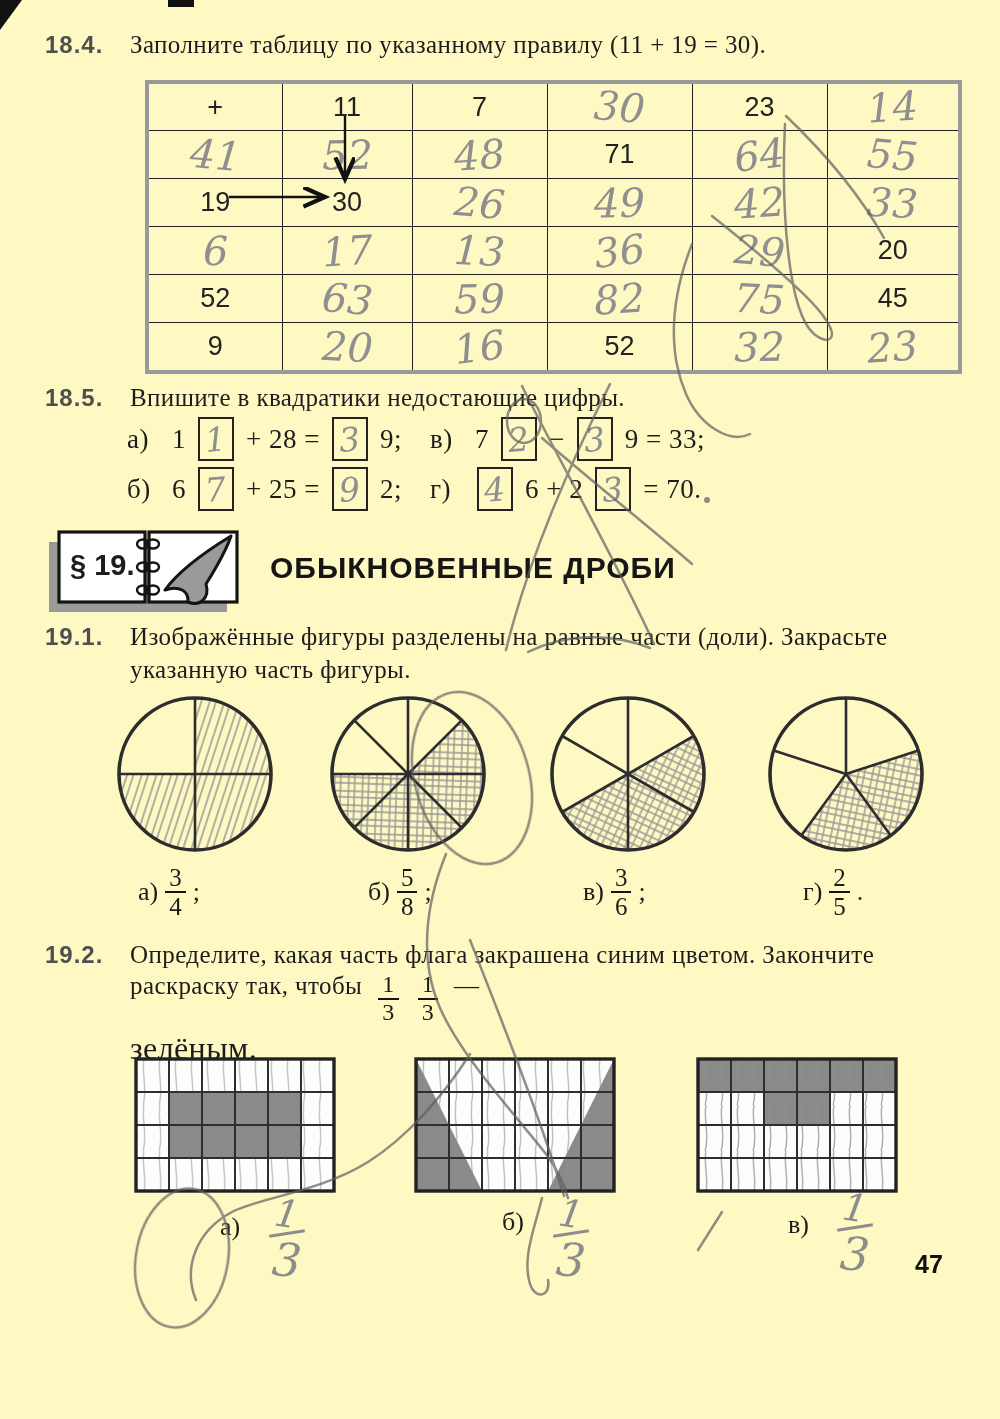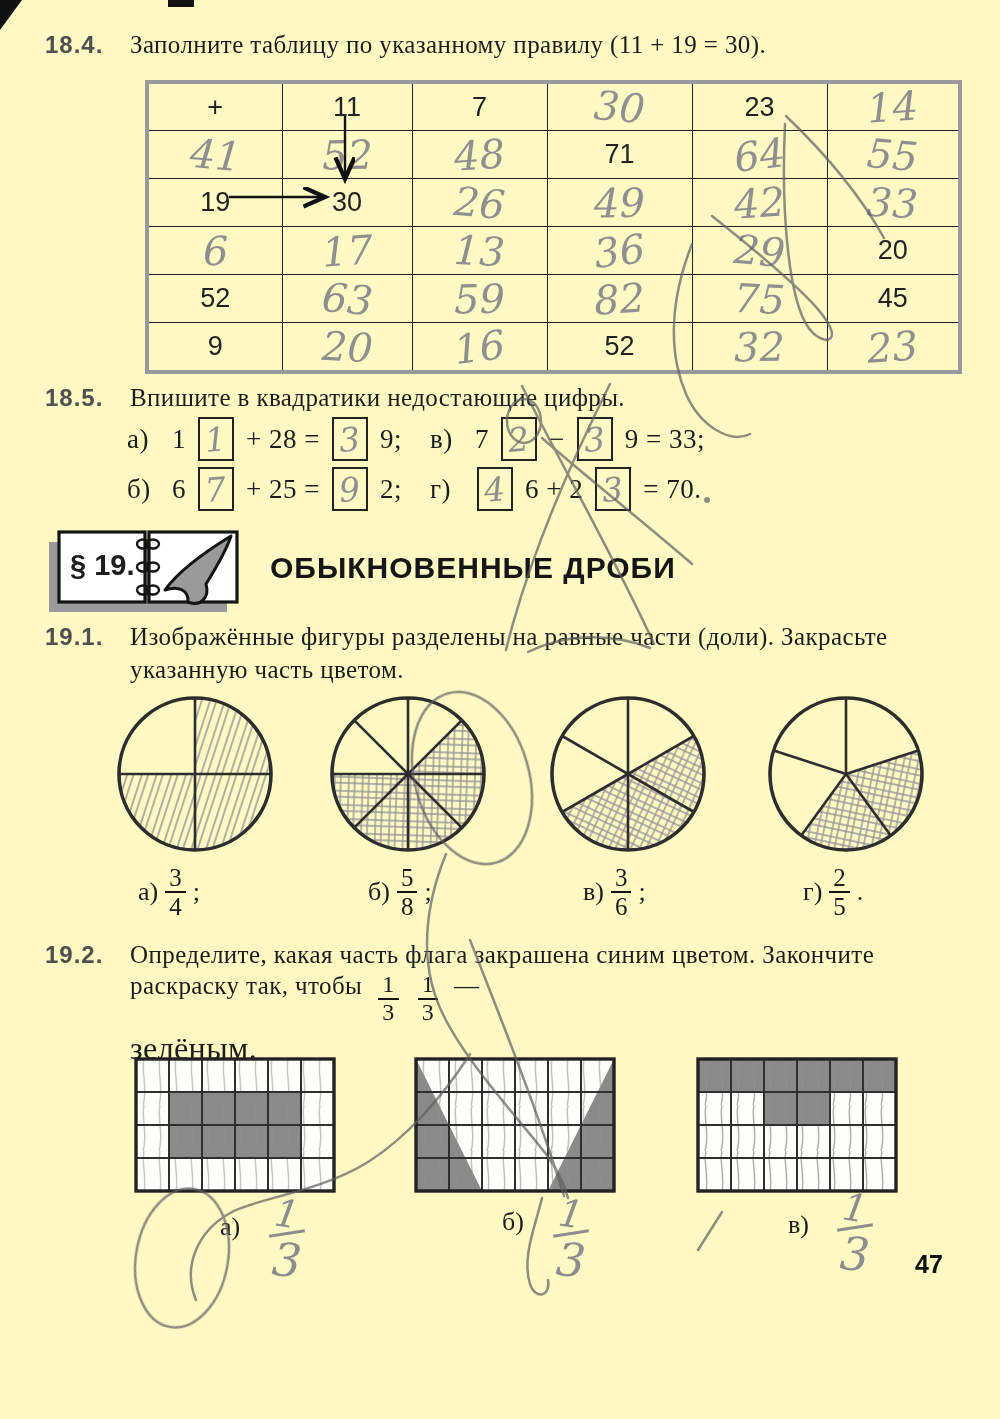--- a/index.html
+++ b/index.html
@@ -223,21 +223,21 @@
       <ellipse cx="100" cy="64" rx="6" ry="4.5"></ellipse>
         <ellipse cx="110" cy="64" rx="6" ry="4.5"></ellipse>
     </g>
     <path d="M188,10 C152,32 132,50 122,64 C136,59 146,65 145,76 C157,81 167,72 163,58 C173,42 183,25 188,10 Z" fill="#9a9a9a" stroke="#141414" stroke-width="3" stroke-linejoin="round"></path>
   </svg>
   <div id="sec19-num">§ 19.</div>
   <div id="sec19-title">ОБЫКНОВЕННЫЕ ДРОБИ</div>
 
   <div class="ex-head" style="top:620px;">
     <span class="ex-num">19.1.</span>
-    <span class="ex-prompt"><span>Изображённые фигуры разделены на равные части (доли). Закрасьте</span><br><span>указанную часть цветом.</span></span>
+    <span class="ex-prompt"><span>Изображённые фигуры разделены на равные части (доли). Закрасьте</span><br><span>указанную часть фигуры.</span></span>
   </div>
   <div id="circles">
       <svg width="176" height="172" class="circle-svg" style="left: 107px; top: 688px;">
         <defs>
           <pattern id="ch0" width="14" height="14" patternUnits="userSpaceOnUse" patternTransform="rotate(-72)">
             <path d="M0,4 H14 M0,10 H14" stroke="#989898" stroke-width="1.6" fill="none"></path>
           </pattern>
         </defs>
         <path d="M88,86 L88.0,10.0 A76,76 0 0 1 164.0,86.0 Z" fill="url(#ch0)" stroke="none"></path>
         <path d="M88,86 L164.0,86.0 A76,76 0 0 1 88.0,162.0 Z" fill="url(#ch0)" stroke="none"></path>

